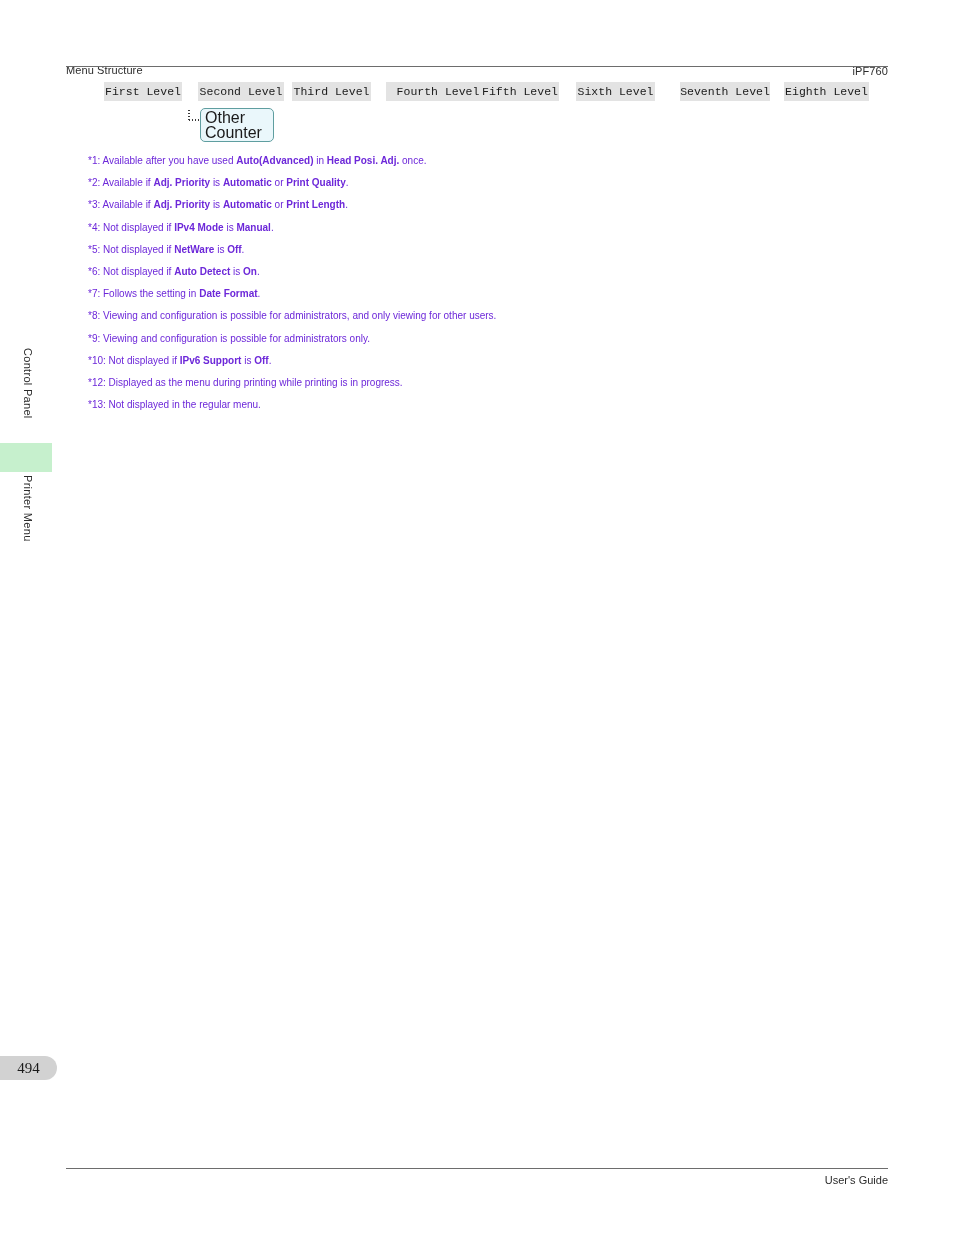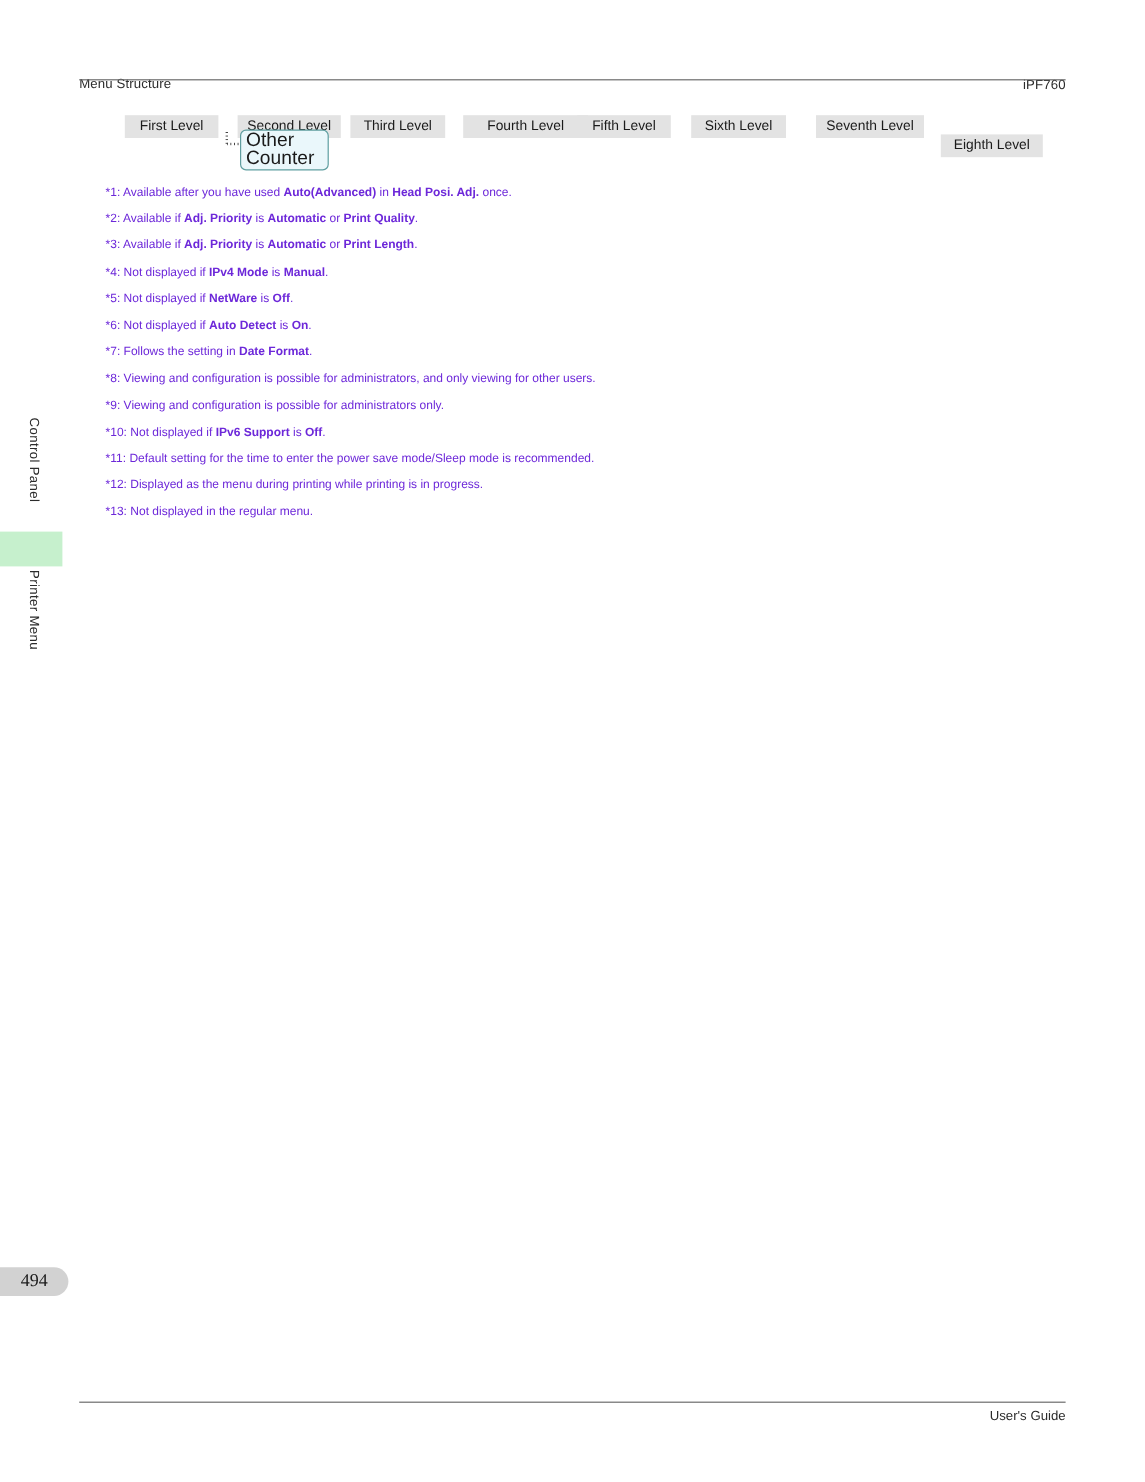--- a/index.html
+++ b/index.html
@@ -48,23 +48,24 @@
     top: 66px;
     width: 822px;
     height: 1px;
     background: #6d6d6d;
   }
 
   
   #level-legend {
     position: absolute;
     left: 104px;
-    top: 96px;
+    top: 82px;
     width: 780px;
     height: 20px;
+    font-family: Liberation Mono, monospace;
   }
   .level-chip {
     position: absolute;
     top: 0;
     height: 19px;
     line-height: 19px;
     background: #e3e3e3;
     color: #1a1a1a;
     font-size: 11.5px;
     text-align: center;
@@ -209,21 +210,21 @@
 <div id="header-rule"></div>
 
 <div id="level-legend">
     <div class="level-chip" style="left: 0px; width: 78px;"><span>First Level</span></div>
     <div class="level-chip" style="left: 94px; width: 86px;"><span>Second Level</span></div>
     <div class="level-chip" style="left: 188px; width: 79px;"><span>Third Level</span></div>
     <div class="level-chip" style="left: 282px; width: 104px;"><span>Fourth Level</span></div>
     <div class="level-chip" style="left: 377px; width: 78px;"><span>Fifth Level</span></div>
     <div class="level-chip" style="left: 472px; width: 79px;"><span>Sixth Level</span></div>
     <div class="level-chip" style="left: 576px; width: 90px;"><span>Seventh Level</span></div>
-    <div class="level-chip" style="left: 680px; width: 85px; margin-top: 16px;"><span>Eighth Level</span></div>
+    <div class="level-chip" style="left: 680px; width: 85px;"><span>Eighth Level</span></div>
   </div>
 
 <div id="tree-area">
   <div id="connector-dots">
     <div class="dot-v"></div>
     <div class="dot-h"></div>
   </div>
   <div id="node-other-counter" style="background: rgb(234, 247, 251); border-color: rgb(95, 158, 160);">Other Counter</div>
 </div>
 
@@ -231,21 +232,20 @@
     <div class="footnote">*1: Available after you have used <b>Auto(Advanced)</b> in <b>Head Posi. Adj.</b> once.</div>
     <div class="footnote">*2: Available if <b>Adj. Priority</b> is <b>Automatic</b> or <b>Print Quality</b>.</div>
     <div class="footnote">*3: Available if <b>Adj. Priority</b> is <b>Automatic</b> or <b>Print Length</b>.</div>
     <div class="footnote">*4: Not displayed if <b>IPv4 Mode</b> is <b>Manual</b>.</div>
     <div class="footnote">*5: Not displayed if <b>NetWare</b> is <b>Off</b>.</div>
     <div class="footnote">*6: Not displayed if <b>Auto Detect</b> is <b>On</b>.</div>
     <div class="footnote">*7: Follows the setting in <b>Date Format</b>.</div>
     <div class="footnote">*8: Viewing and configuration is possible for administrators, and only viewing for other users.</div>
     <div class="footnote">*9: Viewing and configuration is possible for administrators only.</div>
     <div class="footnote">*10: Not displayed if <b>IPv6 Support</b> is <b>Off</b>.</div>
-    <div class="footnote">*11: Default setting for the time to enter the power save mode/Sleep mode is recommended.</div>
     <div class="footnote">*12: Displayed as the menu during printing while printing is in progress.</div>
     <div class="footnote">*13: Not displayed in the regular menu.</div>
   </div>
 
 <div id="side-rail">
   <div id="side-tab-active" style="background: rgb(198, 240, 205);"></div>
   <div class="side-label" id="side-label-control-panel">Control Panel</div>
   <div class="side-label" id="side-label-printer-menu">Printer Menu</div>
 </div>
 

